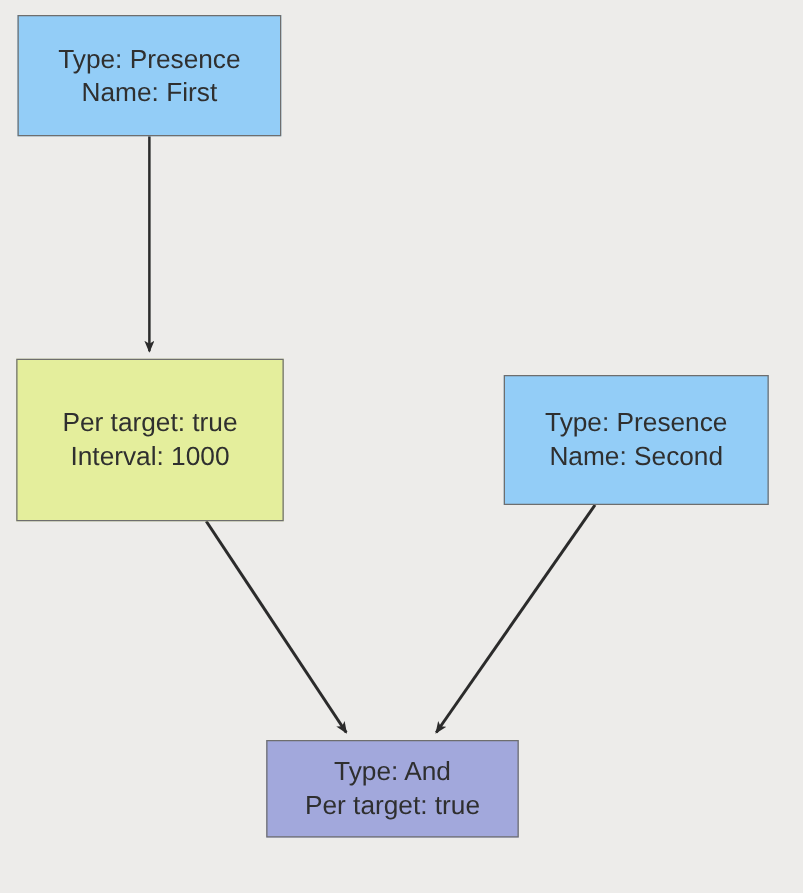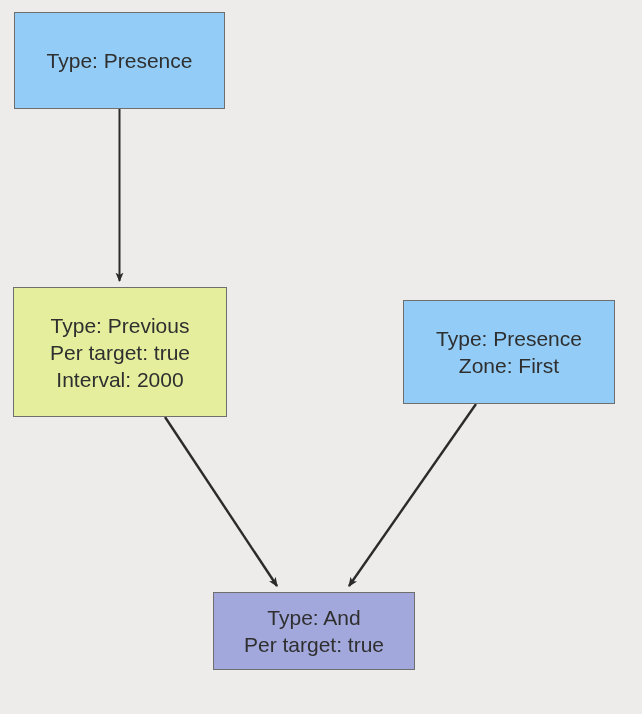--- a/index.html
+++ b/index.html
@@ -91,31 +91,31 @@
       <line x1="165" y1="417" x2="277" y2="586" stroke="#2b2b2b" stroke-width="2.4" marker-end="url(#arrowhead)"></line>
     </g>
 
     <g>
       <line x1="476" y1="404" x2="349" y2="586" stroke="#2b2b2b" stroke-width="2.4" marker-end="url(#arrowhead)"></line>
     </g>
   </svg>
 
   <div class="node" id="node-first" style="background:#93cdf7;">
     <span class="line">Type: Presence</span>
+    <span class="line">Name: First</span>
   </div>
 
   <div class="node" id="node-previous" style="background:#e4ee9c;">
-    <span class="line">Type: Previous</span>
     <span class="line">Per target: true</span>
-    <span class="line">Interval: 2000</span>
+    <span class="line">Interval: 1000</span>
   </div>
 
   <div class="node" id="node-second" style="background:#93cdf7;">
     <span class="line">Type: Presence</span>
-    <span class="line">Zone: First</span>
+    <span class="line">Name: Second</span>
   </div>
 
   <div class="node" id="node-and" style="background:#a2a8dc;">
     <span class="line">Type: And</span>
     <span class="line">Per target: true</span>
   </div>
 
 </div>
 
 </body></html>

